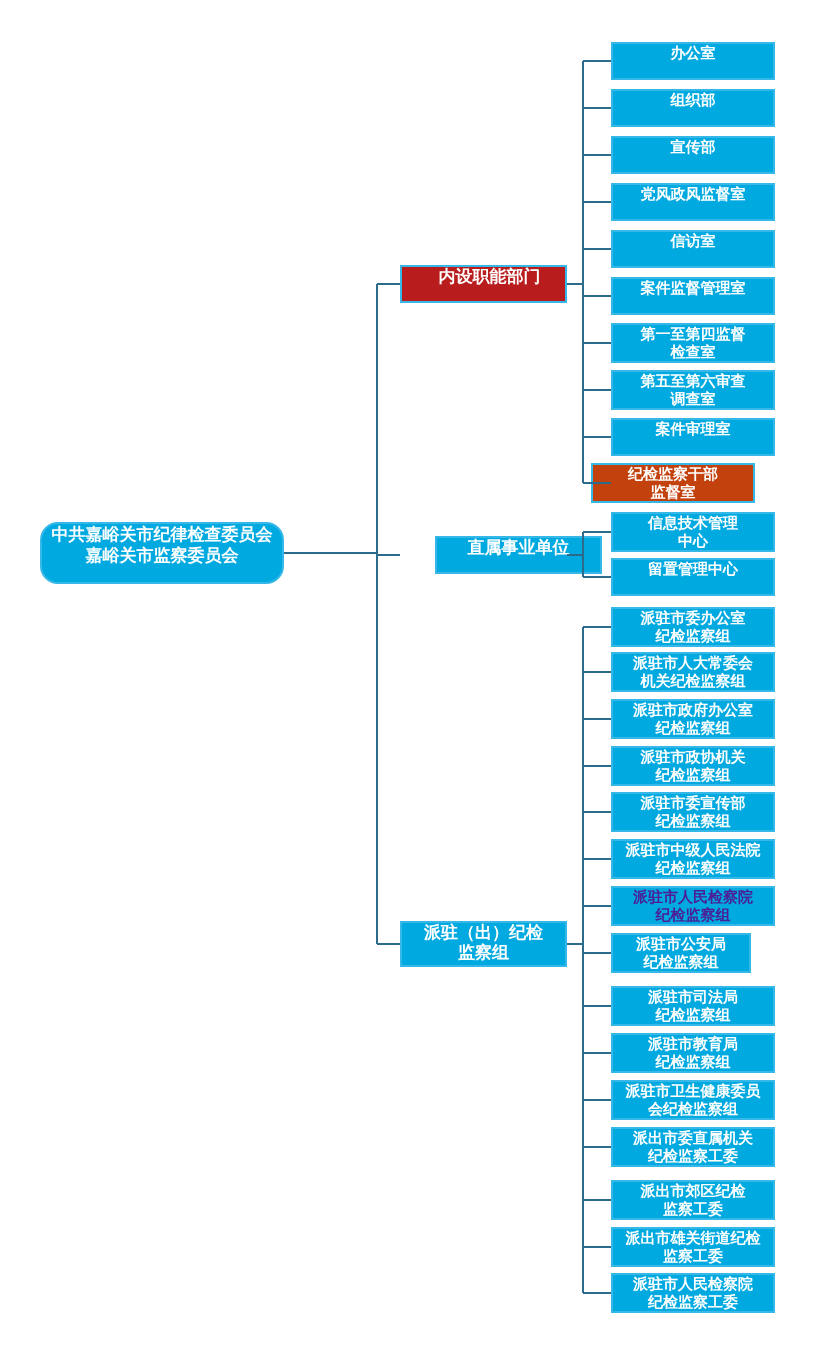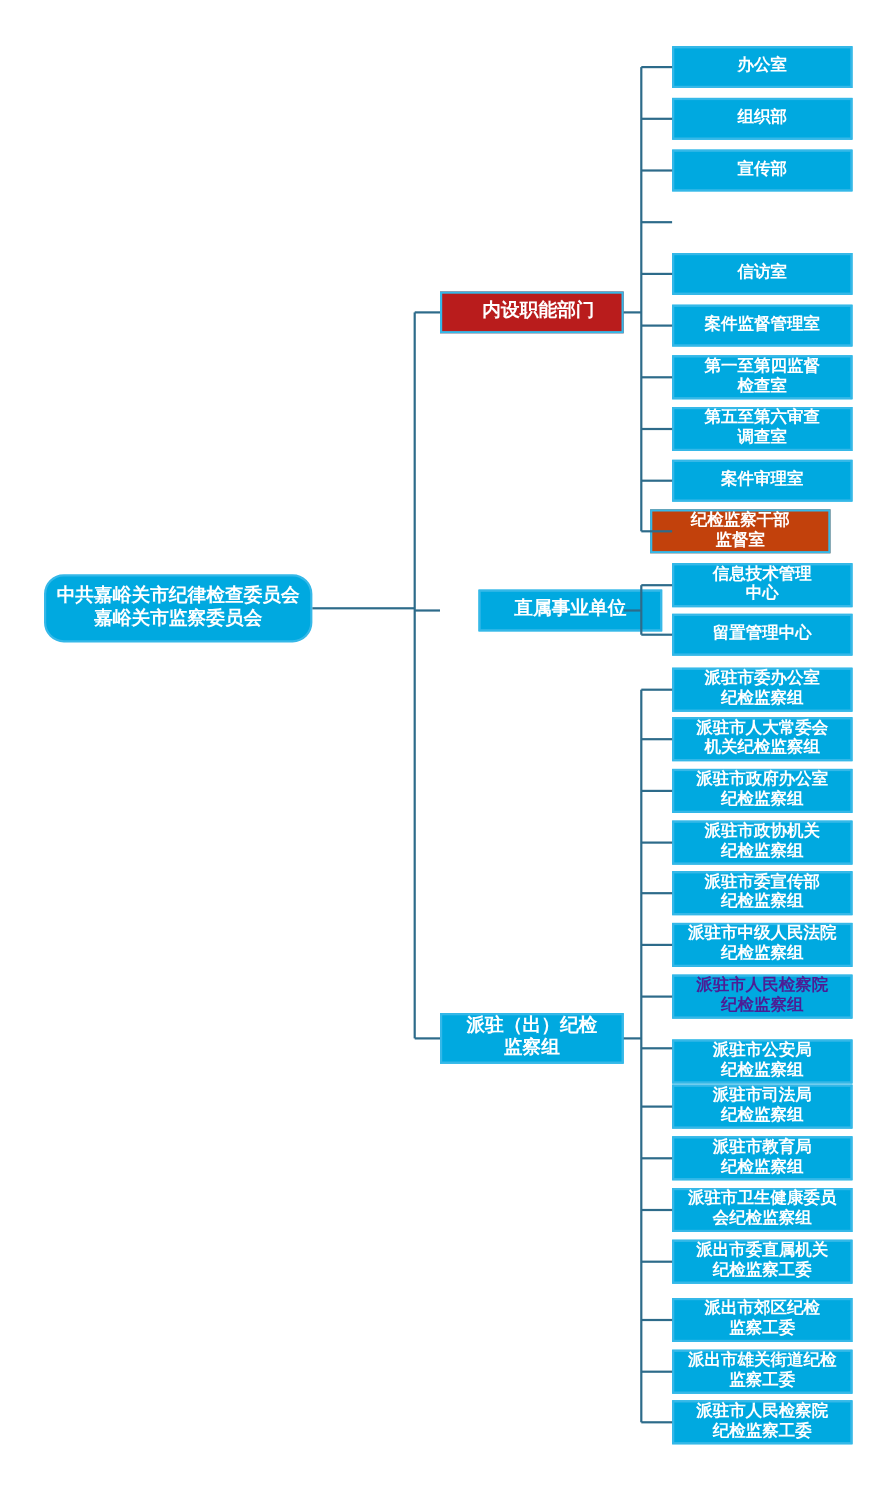--- a/index.html
+++ b/index.html
@@ -1,20 +1,20 @@
 <!DOCTYPE html>
 <html><head>
 <meta charset="utf-8">
 <style>
   html,body{margin:0;padding:0;background:#ffffff;}
   #stage{position:relative;width:813px;height:1351px;background:#ffffff;overflow:hidden;
          font-family:"Liberation Sans","DejaVu Sans",sans-serif;}
   .node{position:absolute;box-sizing:border-box;display:flex;flex-direction:column;
-        align-items:center;justify-content:center;text-align:center;
-        color:#ffffff;font-weight:bold;font-family:Liberation Mono, monospace;}
+        align-items:center;text-align:center;
+        color:#ffffff;font-weight:bold;}
   .node .ln{display:block;white-space:nowrap;}
   .root-node{font-size:17px;line-height:21px;border-radius:18px;}
   .mid-node{font-size:17px;line-height:20px;}
   .child-node{font-size:15px;line-height:18px;}
   .conn{position:absolute;}
 </style>
 </head>
 <body>
 
 <div id="stage" style="background: rgb(255, 255, 255);">
@@ -34,20 +34,23 @@
     </div>
     <div class="conn" style="left: 583px; top: 60px; width: 28px; height: 2px; background: rgb(45, 107, 138);"></div>
     <div class="node child-node" style="left: 611px; top: 89px; width: 164px; height: 38px; background: rgb(0, 169, 224); border: 2px solid rgb(53, 184, 232); color: rgb(255, 255, 255);">
       <span class="ln">组织部</span>
     </div>
     <div class="conn" style="left: 583px; top: 107px; width: 28px; height: 2px; background: rgb(45, 107, 138);"></div>
     <div class="node child-node" style="left: 611px; top: 136px; width: 164px; height: 38px; background: rgb(0, 169, 224); border: 2px solid rgb(53, 184, 232); color: rgb(255, 255, 255);">
       <span class="ln">宣传部</span>
     </div>
     <div class="conn" style="left: 583px; top: 154px; width: 28px; height: 2px; background: rgb(45, 107, 138);"></div>
+    <div class="node child-node" style="left: 611px; top: 183px; width: 164px; height: 38px; background: rgb(0, 169, 224); border: 2px solid rgb(53, 184, 232); color: rgb(255, 255, 255);">
+      <span class="ln">党风政风监督室</span>
+    </div>
     <div class="conn" style="left: 583px; top: 201px; width: 28px; height: 2px; background: rgb(45, 107, 138);"></div>
     <div class="node child-node" style="left: 611px; top: 230px; width: 164px; height: 38px; background: rgb(0, 169, 224); border: 2px solid rgb(53, 184, 232); color: rgb(255, 255, 255);">
       <span class="ln">信访室</span>
     </div>
     <div class="conn" style="left: 583px; top: 248px; width: 28px; height: 2px; background: rgb(45, 107, 138);"></div>
     <div class="node child-node" style="left: 611px; top: 277px; width: 164px; height: 38px; background: rgb(0, 169, 224); border: 2px solid rgb(53, 184, 232); color: rgb(255, 255, 255);">
       <span class="ln">案件监督管理室</span>
     </div>
     <div class="conn" style="left: 583px; top: 295px; width: 28px; height: 2px; background: rgb(45, 107, 138);"></div>
     <div class="node child-node" style="left: 611px; top: 323px; width: 164px; height: 40px; background: rgb(0, 169, 224); border: 2px solid rgb(53, 184, 232); color: rgb(255, 255, 255);">
@@ -119,21 +122,21 @@
     <div class="node child-node" style="left: 611px; top: 839px; width: 164px; height: 40px; background: rgb(0, 169, 224); border: 2px solid rgb(53, 184, 232); color: rgb(255, 255, 255);">
       <span class="ln">派驻市中级人民法院</span>
       <span class="ln">纪检监察组</span>
     </div>
     <div class="conn" style="left: 583px; top: 858px; width: 28px; height: 2px; background: rgb(45, 107, 138);"></div>
     <div class="node child-node" style="left: 611px; top: 886px; width: 164px; height: 40px; background: rgb(0, 169, 224); border: 2px solid rgb(53, 184, 232); color: #4c1d95;">
       <span class="ln">派驻市人民检察院</span>
       <span class="ln">纪检监察组</span>
     </div>
     <div class="conn" style="left: 583px; top: 905px; width: 28px; height: 2px; background: rgb(45, 107, 138);"></div>
-    <div class="node child-node" style="left: 611px; top: 933px; width: 164px; height: 40px; background: rgb(0, 169, 224); border: 2px solid rgb(53, 184, 232); color: rgb(255, 255, 255); margin-top: 12px;">
+    <div class="node child-node" style="left: 611px; top: 933px; width: 140px; height: 40px; background: rgb(0, 169, 224); border: 2px solid rgb(53, 184, 232); color: rgb(255, 255, 255);">
       <span class="ln">派驻市公安局</span>
       <span class="ln">纪检监察组</span>
     </div>
     <div class="conn" style="left: 583px; top: 952px; width: 28px; height: 2px; background: rgb(45, 107, 138);"></div>
     <div class="node child-node" style="left: 611px; top: 986px; width: 164px; height: 40px; background: rgb(0, 169, 224); border: 2px solid rgb(53, 184, 232); color: rgb(255, 255, 255);">
       <span class="ln">派驻市司法局</span>
       <span class="ln">纪检监察组</span>
     </div>
     <div class="conn" style="left: 583px; top: 1005px; width: 28px; height: 2px; background: rgb(45, 107, 138);"></div>
     <div class="node child-node" style="left: 611px; top: 1033px; width: 164px; height: 40px; background: rgb(0, 169, 224); border: 2px solid rgb(53, 184, 232); color: rgb(255, 255, 255);">

